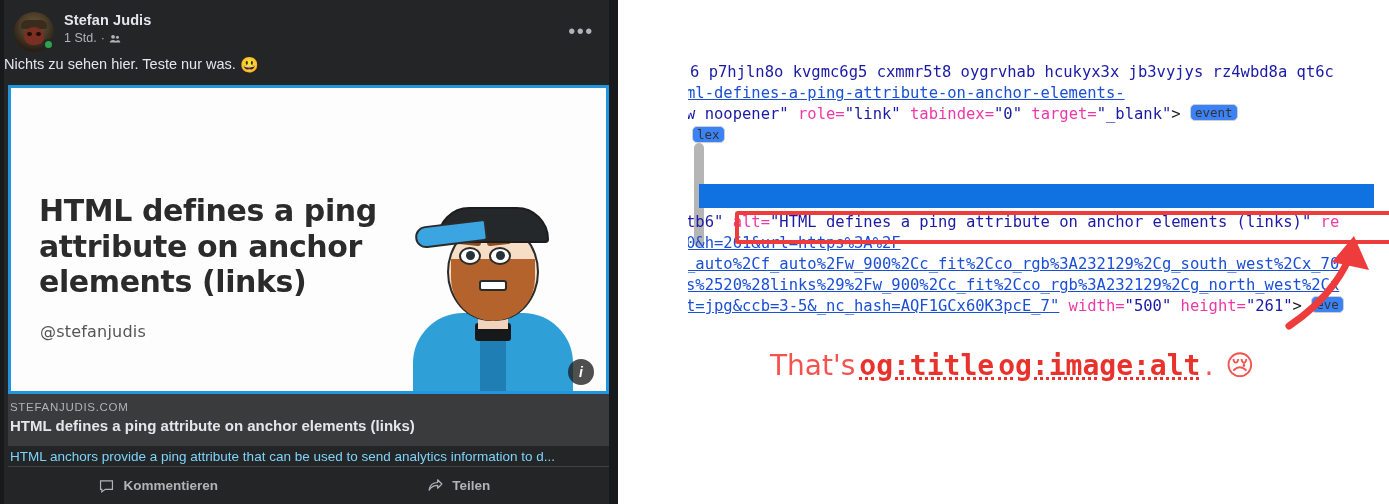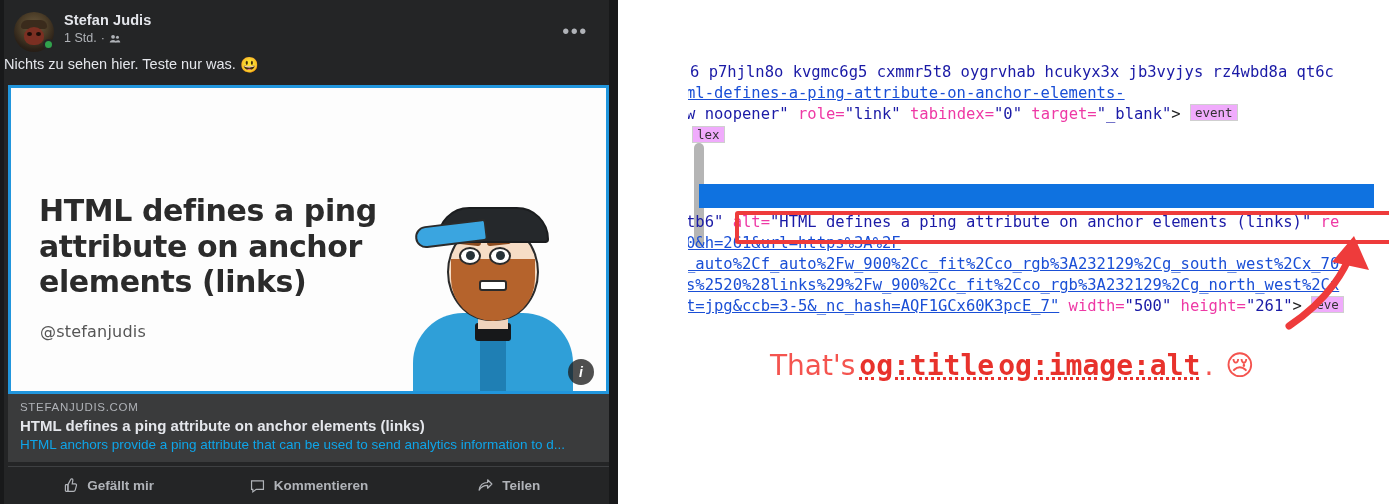--- a/index.html
+++ b/index.html
@@ -19,21 +19,21 @@
     position:absolute;left:0;top:0;width:618px;height:504px;
     background:#18191a;
     overflow:hidden;
   }
   #fb-card{
     position:absolute;left:4px;top:0;width:605px;height:504px;
     background:#242526;
   }
 
   .fb-header{
-    position:absolute;left:10px;top:10px;right:10px;height:42px;
+    position:absolute;left:10px;top:10px;right:4px;height:42px;
   }
   .fb-avatar{
     position:absolute;left:0;top:2px;width:40px;height:40px;border-radius:50%;
     background:radial-gradient(circle at 50% 36%, #6b5a3e 0%, #4a3c27 42%, #2b2118 70%, #191310 100%);
     overflow:hidden;
   }
   .fb-avatar .hat{
     position:absolute;left:7px;top:8px;width:26px;height:9px;border-radius:7px 7px 3px 3px;
     background:#3a2b1c;
   }
@@ -108,26 +108,26 @@
   .bm-browl{left:72px;transform:rotate(6deg);} .bm-browr{left:102px;transform:rotate(-6deg);}
 
   .attach-info{
     position:absolute;right:12px;bottom:6px;width:26px;height:26px;border-radius:50%;
     background:rgba(30,30,30,.78);color:#fff;font-style:italic;font-weight:bold;
     font-size:14px;line-height:26px;text-align:center;cursor:pointer;
   }
 
   
   .fb-linkbox{
-    position:absolute;left:4px;top:394px;width:601px;height:68px;
-    background:#3a3b3c;padding:7px 12px 0 12px;box-sizing:border-box;
+    position:absolute;left:4px;top:394px;width:601px;height:52px;
+    background:#3a3b3c;padding:7px 12px 0 2px;box-sizing:border-box;
   }
   .lb-domain{font-size:11.5px;color:#b0b3b8;letter-spacing:.7px;}
   .lb-title{font-size:15px;font-weight:bold;color:#e4e6eb;margin-top:4px;white-space:nowrap;}
-  .lb-desc{font-size:13.5px;color:#0ea5e9;margin-top:3px;white-space:nowrap;overflow:hidden;}
+  .lb-desc{font-size:13.5px;color:#7dd3fc;margin-top:15px;white-space:nowrap;overflow:hidden;}
 
   
   .fb-actions{
     position:absolute;left:4px;top:466px;width:601px;height:38px;
     display:flex;align-items:center;border-top:1px solid #3e4042;box-sizing:border-box;
   }
   .fb-act{
     flex:1;display:flex;align-items:center;justify-content:center;gap:8px;
     color:#b0b3b8;font-size:13.5px;font-weight:bold;cursor:pointer;height:100%;
   }
@@ -154,21 +154,21 @@
     font-size:15.5px;line-height:21px;
     color:#1a1aa6;white-space:pre;
   }
   .code .ln{position:absolute;left:10px;white-space:pre;}
   .attr{color:#ee39a5;}
   .val{color:#1a1aa6;}
   .plain{color:#222;}
   .link{color:#1a4fd6;text-decoration:underline;}
   .badge{
     display:inline-block;font-family:"DejaVu Sans Mono", monospace;font-size:12.5px;
-    color:#333;background:#f0abfc;border:1px solid #cfcfcf;border-radius:0;
+    color:#333;background:#3b82f6;border:1px solid #cfcfcf;border-radius:5px;
     padding:0 4px;line-height:15px;position:relative;top:-2px;
   }
 
   .sel-bar{
     position:absolute;left:11px;top:184px;width:675px;height:24px;background:#0f72e0;
   }
   .red-box{
     position:absolute;left:47px;top:211px;width:1230px;height:33px;
     border:4px solid #ee3b3b;border-radius:3px;box-sizing:border-box;
     pointer-events:none;
@@ -259,29 +259,20 @@
       <div class="fb-linkbox">
         <div class="lb-domain">STEFANJUDIS.COM</div>
         <div class="lb-title">HTML defines a ping attribute on anchor elements (links)</div>
         <div class="lb-desc">HTML anchors provide a ping attribute that can be used to send analytics information to d...</div>
       </div>
 
       <div class="fb-actions">
         <div class="fb-act">
           <span>
             <svg width="17" height="17" viewBox="0 0 20 20" fill="none" stroke="#b0b3b8" stroke-width="1.4">
-              <path d="M5 9h2v8H5a1 1 0 0 1-1-1v-6a1 1 0 0 1 1-1z"></path>
-              <path d="M7 9l3.2-6.1a1.4 1.4 0 0 1 2.6.9L12 8h3.6a1.5 1.5 0 0 1 1.45 1.9l-1.5 5.6A2 2 0 0 1 13.6 17H7z"></path>
-            </svg>
-          </span>
-          <span>Gefällt mir</span>
-        </div>
-        <div class="fb-act">
-          <span>
-            <svg width="17" height="17" viewBox="0 0 20 20" fill="none" stroke="#b0b3b8" stroke-width="1.4">
               <path d="M3 4.5h14v10H8.5L4.5 17.5V14.5H3z"></path>
             </svg>
           </span>
           <span>Kommentieren</span>
         </div>
         <div class="fb-act">
           <span>
             <svg width="17" height="17" viewBox="0 0 20 20" fill="none" stroke="#b0b3b8" stroke-width="1.4">
               <path d="M2.5 15.5C3.5 8.5 8 6.5 12.5 6.5V3.2l5 5-5 5V9.8c-4 0-7.5 1.3-10 5.7z" stroke-linejoin="round"></path>
             </svg>

